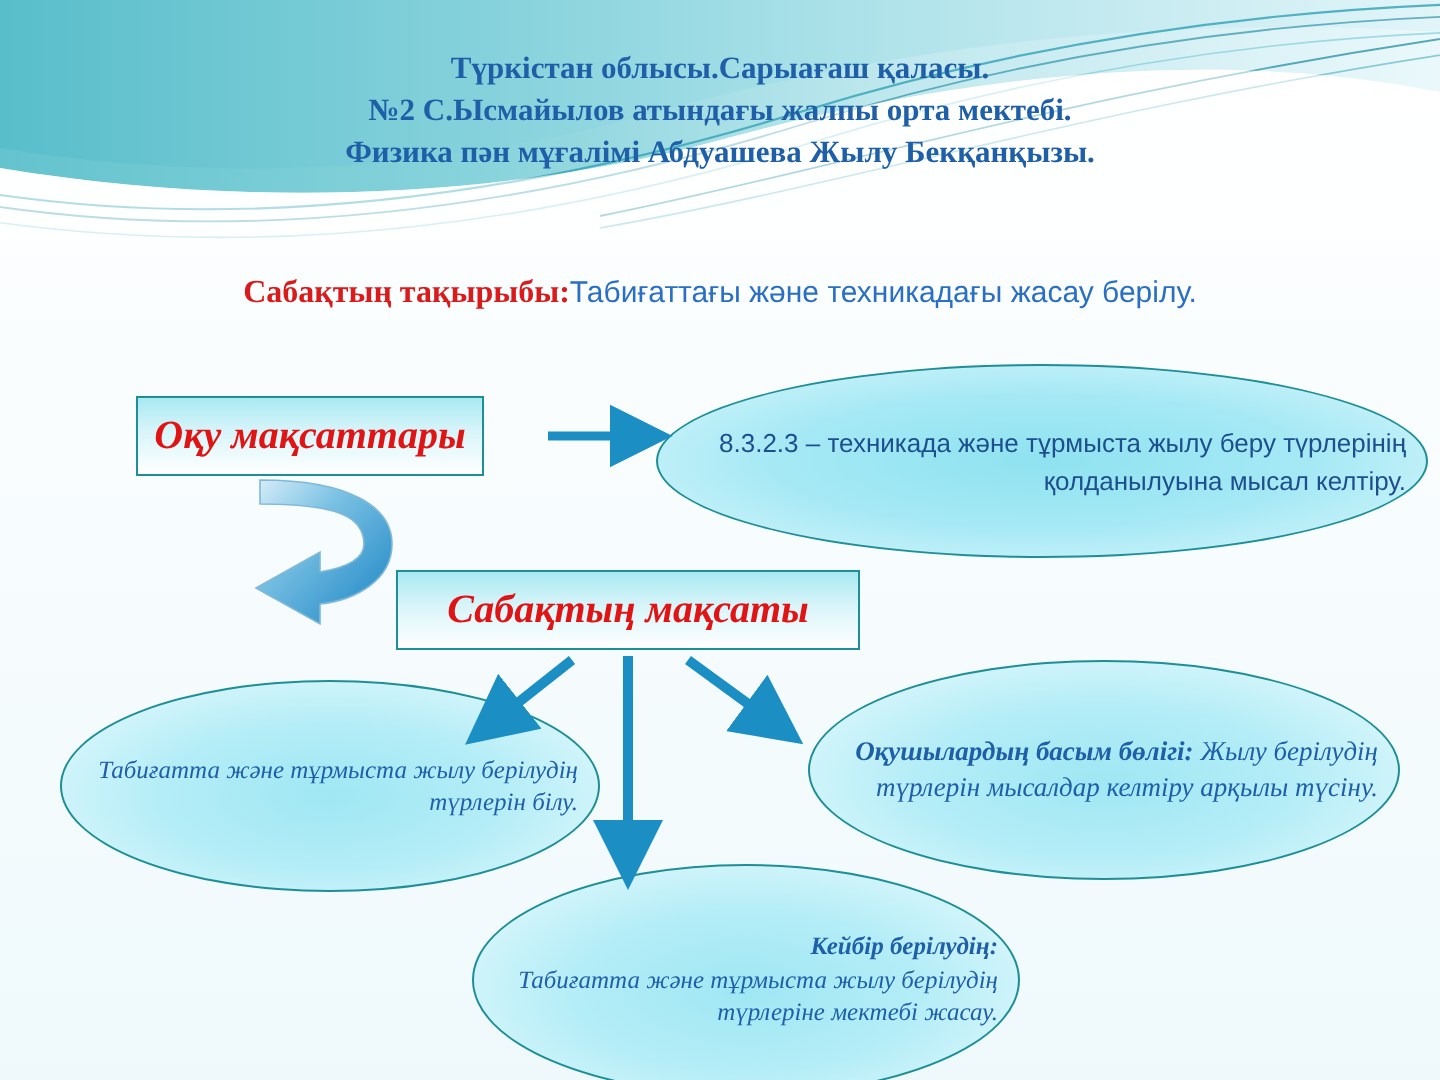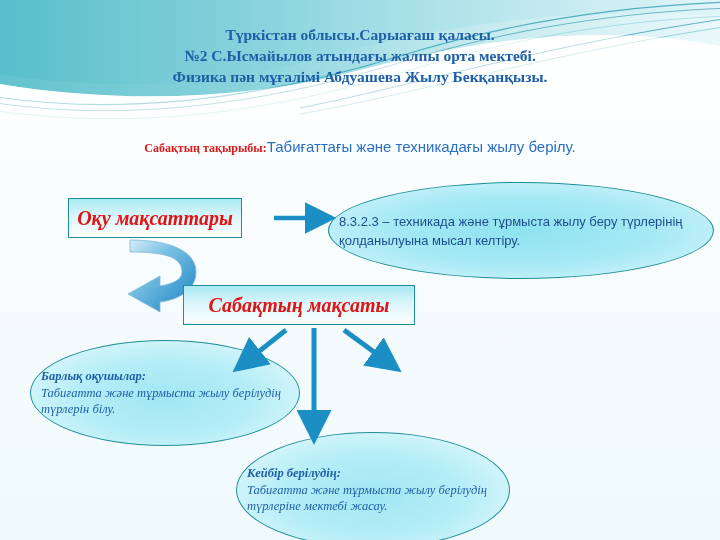--- a/index.html
+++ b/index.html
@@ -57,21 +57,21 @@
     top: 138px;
     width: 720px;
     text-align: center;
     z-index: 6;
     white-space: nowrap;
   }
   .topic-label {
     color: #d91b1b;
     font-family: "Liberation Serif", "DejaVu Serif", serif;
     font-weight: bold;
-    font-size: 12px;
+    font-size: 16px;
   }
   .topic-value {
     color: #2a6fc4;
     font-family: "Liberation Sans", "DejaVu Sans", sans-serif;
     font-weight: normal;
     font-size: 15px;
   }
 
   
   .rbox {
@@ -91,35 +91,35 @@
     font-weight: bold;
     font-size: 20px;
     white-space: nowrap;
   }
 
   #box-learning-objectives {
     left: 68px; top: 198px;
     width: 174px; height: 40px;
   }
   #box-lesson-goal {
-    left: 183px; top: 285px;
+    left: 198px; top: 285px;
     width: 232px; height: 40px;
   }
 
   
   .ellipse {
     position: absolute;
     border: 1px solid #1d8f96;
     border-radius: 50%;
     background: radial-gradient(ellipse at 50% 55%, #9fe7f3 0%, #b4edf7 45%, #d8f6fb 80%, #eafbfd 100%);
     display: flex;
     align-items: center;
     justify-content: center;
     box-sizing: border-box;
-    text-align: left;
+    text-align: right;
     z-index: 4;
   }
   .ellipse-inner {
     padding: 0 10px;
     width: 100%;
   }
 
   #ellipse-objective {
     left: 328px; top: 182px;
     width: 386px; height: 97px;
@@ -213,21 +213,21 @@
     <path d="M0,84 C120,104 250,100 360,70 C470,40 600,22 720,46 L720,120 L0,120 Z" fill="#ffffff" opacity="0.55"></path>
   </svg>
 
   <div class="header">
     <div class="header-line">Түркістан облысы.Сарыағаш қаласы.</div>
     <div class="header-line">№2 С.Ысмайылов атындағы жалпы орта мектебі.</div>
     <div class="header-line">Физика пән мұғалімі Абдуашева Жылу Бекқанқызы.</div>
   </div>
 
   <div class="topic">
-    <span class="topic-label">Сабақтың тақырыбы:</span><span class="topic-value">Табиғаттағы және техникадағы жылу берілу.</span>
+    <span class="topic-label">Сабақтың тақырыбы:</span><span class="topic-value">Табиғаттағы және техникадағы жасау берілу.</span>
   </div>
 
   <svg class="connector" viewBox="0 0 720 540" xmlns="http://www.w3.org/2000/svg">
     <defs>
       <linearGradient id="curveArrowGrad" x1="0" y1="0" x2="1" y2="1">
         <stop offset="0%" stop-color="#d8eef8"></stop>
         <stop offset="35%" stop-color="#7cc2e4"></stop>
         <stop offset="75%" stop-color="#3e9bd0"></stop>
         <stop offset="100%" stop-color="#2b86bd"></stop>
       </linearGradient>
@@ -261,25 +261,29 @@
   <div class="rbox" id="box-lesson-goal">
     <span class="rbox-text">Сабақтың мақсаты</span>
   </div>
 
   <div class="ellipse" id="ellipse-objective">
     <div class="ellipse-inner">8.3.2.3 – техникада және тұрмыста жылу беру түрлерінің қолданылуына мысал келтіру.</div>
   </div>
 
   <div class="ellipse" id="ellipse-all-students">
     <div class="ellipse-inner diff-text">
-      <span class="lead">Барлық оқушылар:</span>
       <span>Табиғатта және тұрмыста жылу берілудің түрлерін білу.</span>
     </div>
   </div>
 
+  <div class="ellipse" id="ellipse-most-students">
+    <div class="ellipse-inner diff-text">
+      <span class="lead">Оқушылардың басым бөлігі:</span><span> Жылу берілудің түрлерін мысалдар келтіру арқылы түсіну.</span>
+    </div>
+  </div>
 
   <div class="ellipse" id="ellipse-some-students">
     <div class="ellipse-inner diff-text">
       <span class="lead">Кейбір берілудің:</span>
       <span>Табиғатта және тұрмыста жылу берілудің түрлеріне мектебі жасау.</span>
     </div>
   </div>
 
 </div>
 

